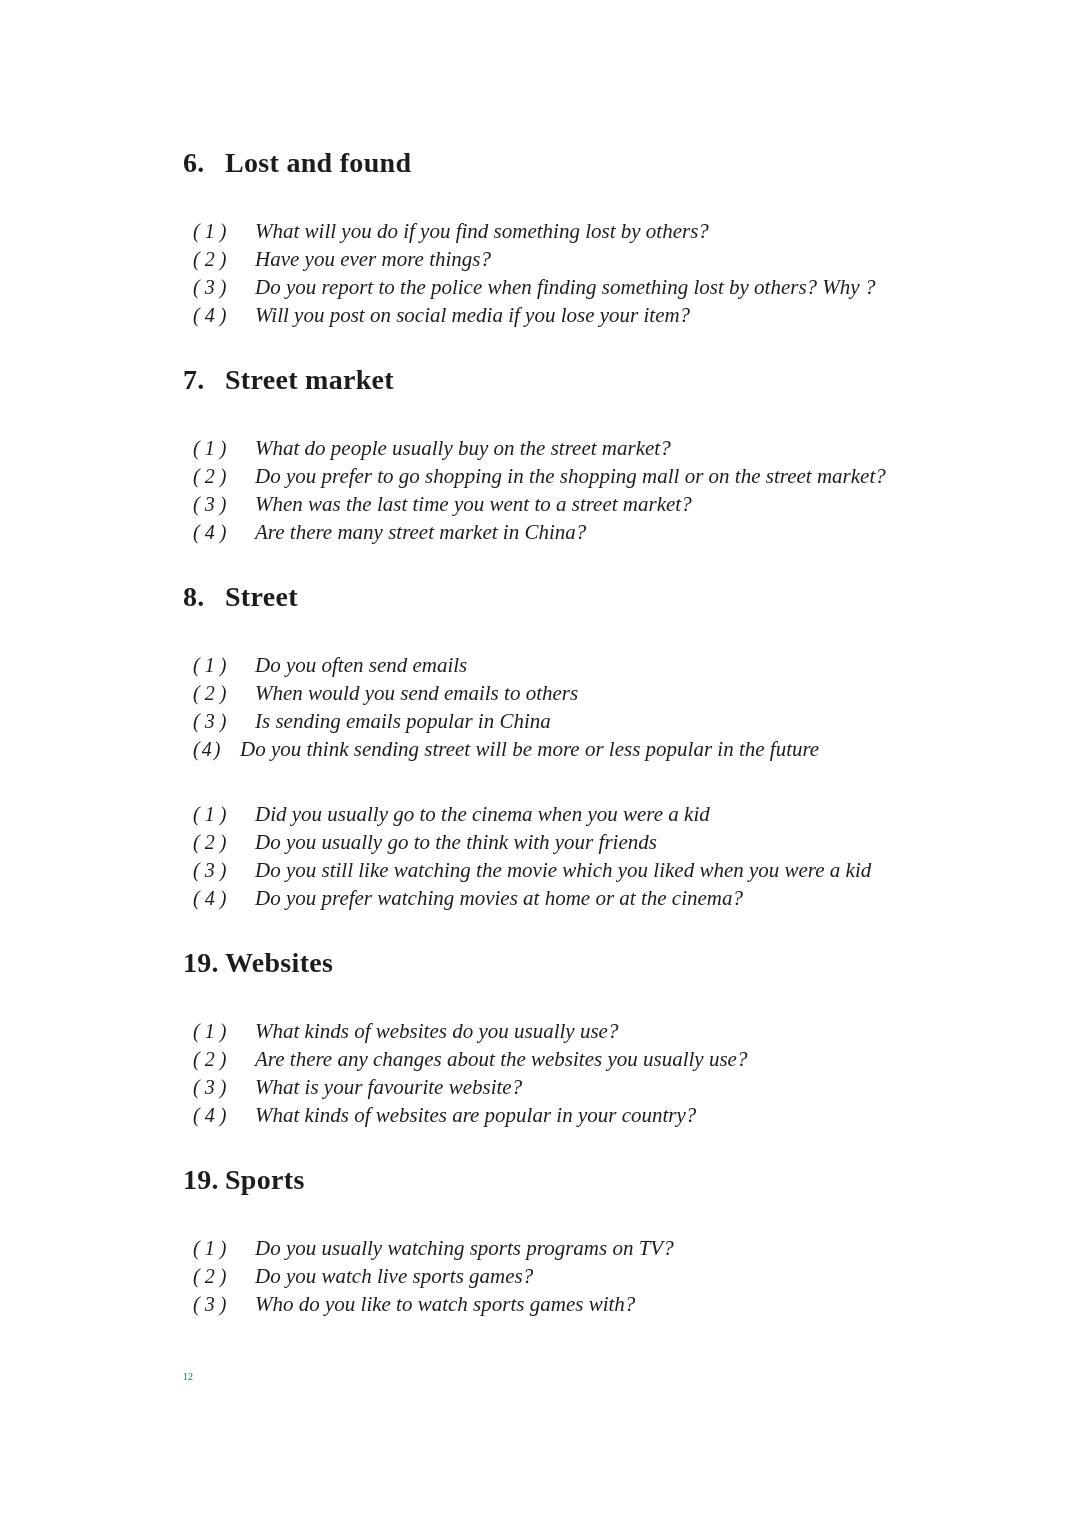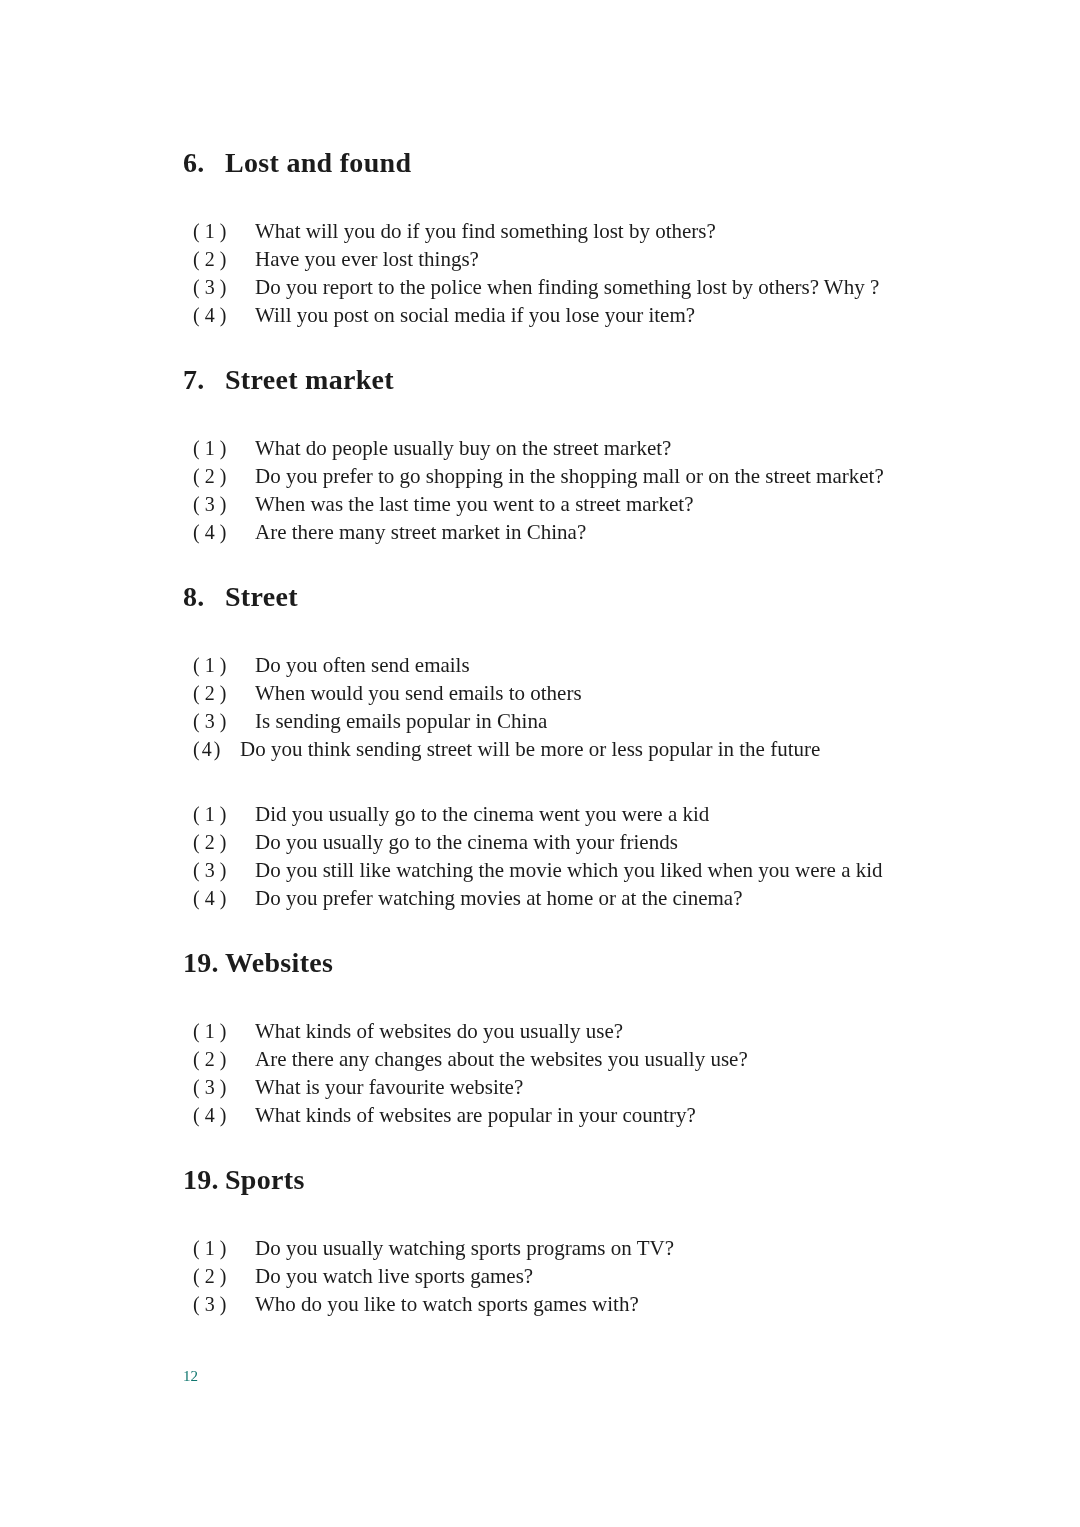--- a/index.html
+++ b/index.html
@@ -28,54 +28,55 @@
   }
   .questions {
     list-style: none;
     margin: 37px 0 0 0;
     padding: 0 0 0 10px;
     font-size: 21px;
   }
   .question {
     line-height: 28px;
     white-space: nowrap;
+    font-style: italic;
   }
   .q-marker {
     display: inline-block;
     width: 62px;
     letter-spacing: 5px;
     font-size: 20px;
   }
   .question.tight .q-marker {
     width: 47px;
     letter-spacing: 2px;
   }
   .topic { margin: 0 0 34px 0; }
   .page-footer {
     margin-top: 49px;
-    font-size: 15px;
+    font-size: 10px;
     line-height: 19px;
     color: #0f766e;
   }
 </style>
 </head>
 <body>
 
 <div class="page">
 
   <section class="topic">
     <h2 class="topic-heading">
       <span class="num">6.</span><span class="title">Lost and found</span>
     </h2>
     <ul class="questions">
       <li class="question">
         <span class="q-marker">(1)</span><span class="q-text">What will you do if you find something lost by others?</span>
       </li>
       <li class="question">
-        <span class="q-marker">(2)</span><span class="q-text">Have you ever lost things?</span>
+        <span class="q-marker">(2)</span><span class="q-text">Have you ever more things?</span>
       </li>
       <li class="question">
         <span class="q-marker">(3)</span><span class="q-text">Do you report to the police when finding something lost by others? Why ?</span>
       </li>
       <li class="question">
         <span class="q-marker">(4)</span><span class="q-text">Will you post on social media if you lose your item?</span>
       </li>
     </ul>
   </section>
 
@@ -115,24 +116,24 @@
       </li>
       <li class="question tight">
         <span class="q-marker">(4)</span><span class="q-text">Do you think sending street will be more or less popular in the future</span>
       </li>
     </ul>
   </section>
 
   <section class="topic">
     <ul class="questions">
       <li class="question">
-        <span class="q-marker">(1)</span><span class="q-text">Did you usually go to the cinema went you were a kid</span>
+        <span class="q-marker">(1)</span><span class="q-text">Did you usually go to the cinema when you were a kid</span>
       </li>
       <li class="question">
-        <span class="q-marker">(2)</span><span class="q-text">Do you usually go to the cinema with your friends</span>
+        <span class="q-marker">(2)</span><span class="q-text">Do you usually go to the think with your friends</span>
       </li>
       <li class="question">
         <span class="q-marker">(3)</span><span class="q-text">Do you still like watching the movie which you liked when you were a kid</span>
       </li>
       <li class="question">
         <span class="q-marker">(4)</span><span class="q-text">Do you prefer watching movies at home or at the cinema?</span>
       </li>
     </ul>
   </section>
 

